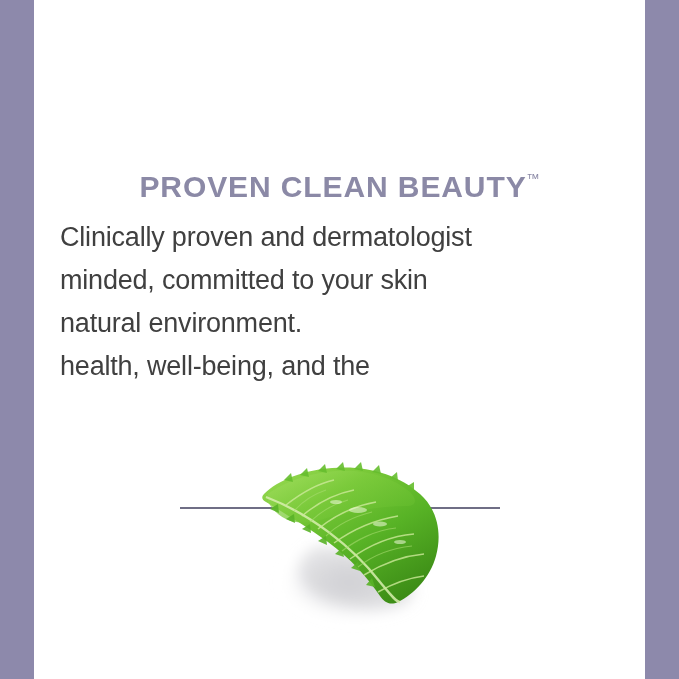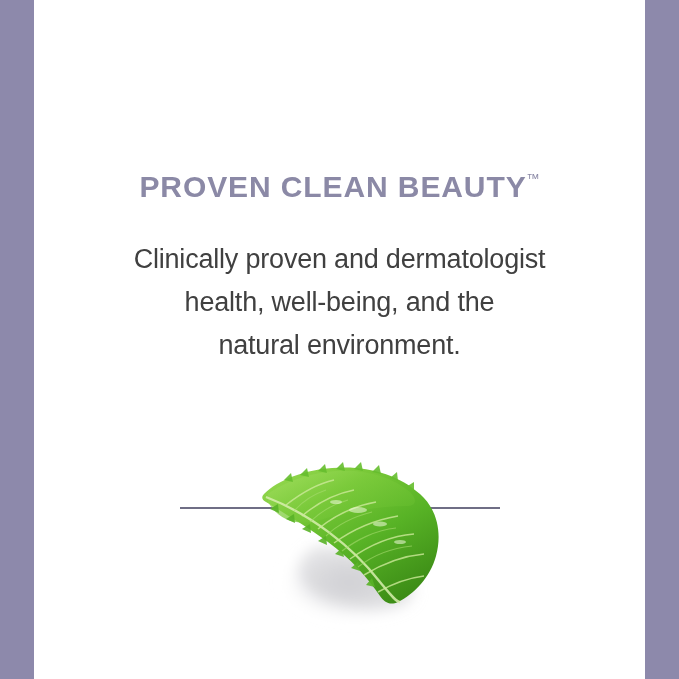--- a/index.html
+++ b/index.html
@@ -60,23 +60,23 @@
     font-weight: normal;
     vertical-align: super;
     letter-spacing: 0;
     position: relative;
     top: -3px;
   }
 
   .body-copy {
     position: absolute;
     left: 26px;
-    top: 238px;
+    top: 216px;
     width: 559px;
-    text-align: center;
+    text-align: left;
     color: #404040;
     font-family: "Liberation Sans", sans-serif;
     font-size: 27px;
     font-weight: 300;
     line-height: 43px;
     letter-spacing: -0.2px;
   }
   .body-copy .ln { display: block; white-space: nowrap; }
 
   .divider {
@@ -111,22 +111,23 @@
   <div class="side-band left"></div>
 
   <div class="side-band right"></div>
 
   <div class="content">
 
     <h1 class="headline"><span>PROVEN CLEAN BEAUTY</span><span class="tm">™</span></h1>
 
     <div class="body-copy">
       <span class="ln">Clinically proven and dermatologist</span>
+      <span class="ln">minded, committed to your skin</span>
+      <span class="ln">natural environment.</span>
       <span class="ln">health, well-being, and the</span>
-      <span class="ln">natural environment.</span>
     </div>
 
     <div class="divider"></div>
 
     <div class="leaf-wrap">
       <svg class="leaf-svg" viewBox="0 0 230 190" xmlns="http://www.w3.org/2000/svg">
         <defs>
           <linearGradient id="leafGrad" x1="0" y1="0" x2="0.75" y2="1">
             <stop offset="0%" stop-color="#9BDC55"></stop>
             <stop offset="30%" stop-color="#79C838"></stop>

